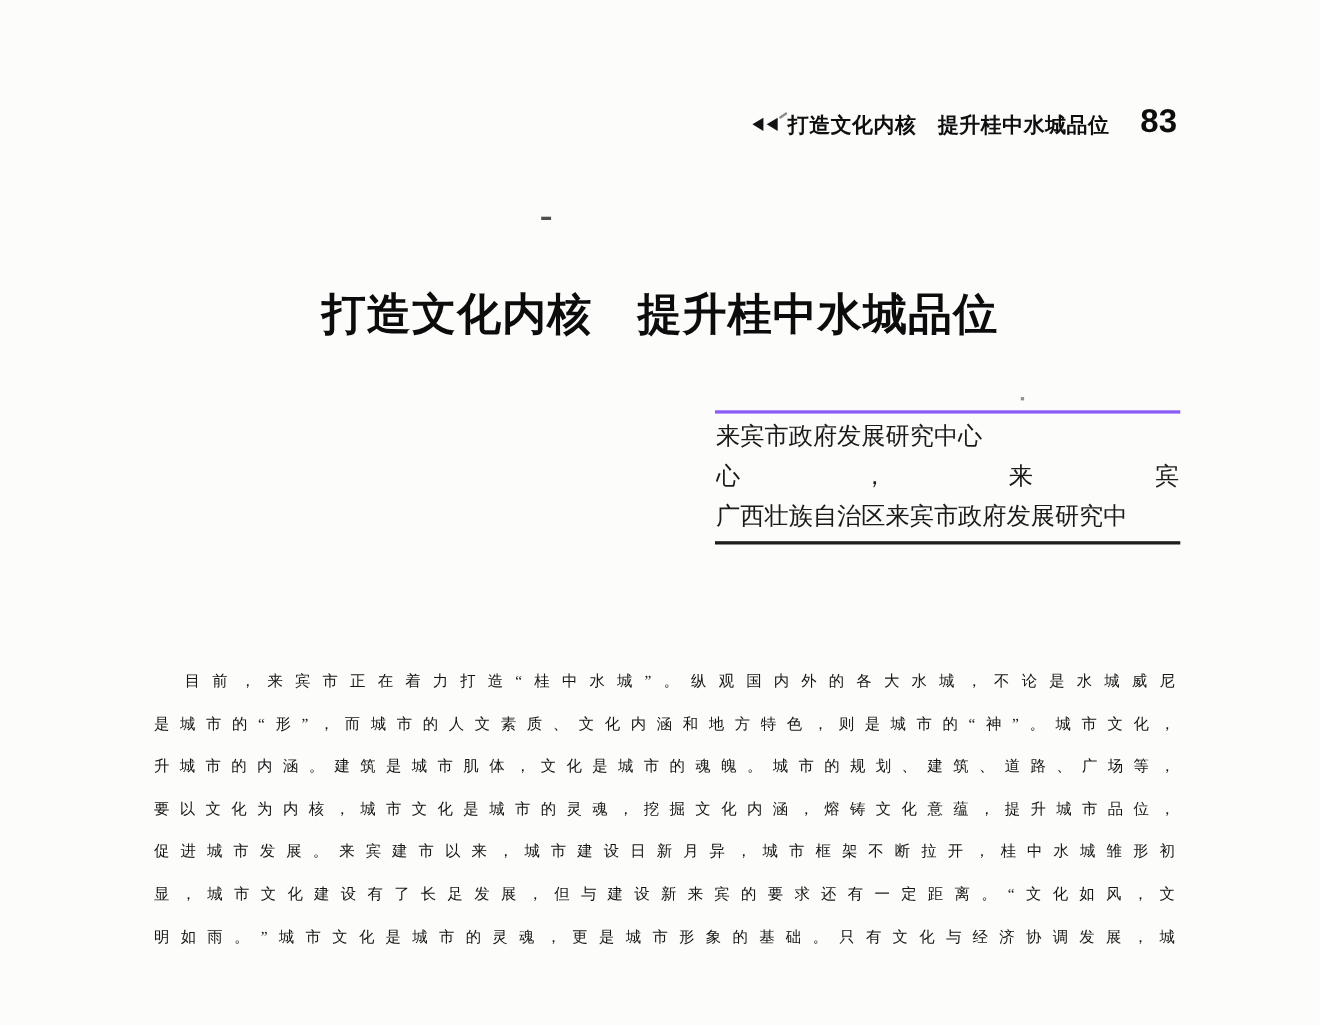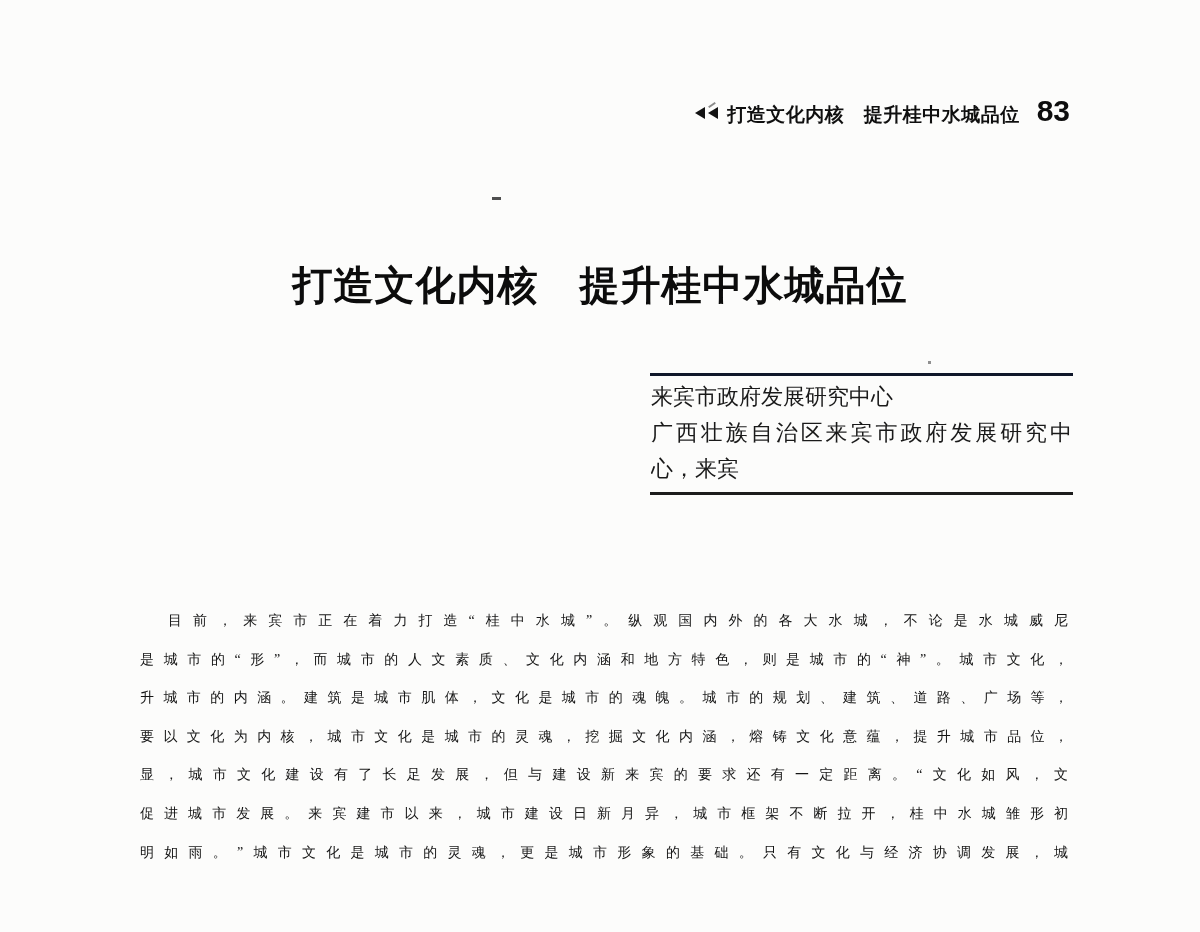--- a/index.html
+++ b/index.html
@@ -45,21 +45,21 @@
     font-family: "Liberation Sans", "DejaVu Sans", sans-serif;
     font-weight: bold;
     font-size: 19px;
     letter-spacing: 0.5px;
     color: #0f0f0f;
   }
   .page-number {
     font-family: "Liberation Sans", "DejaVu Sans", sans-serif;
     font-weight: bold;
     font-size: 30px;
-    margin-left: 17px;
+    margin-left: 28px;
     color: #0d0d0d;
     text-align: right;
   }
 
   
   .article-title {
     position: absolute;
     top: 231px;
     left: 0;
     width: 100%;
@@ -69,21 +69,21 @@
     letter-spacing: 1px;
     color: #0c0c0c;
   }
 
   
   .affiliation {
     position: absolute;
     left: 650px;
     top: 373px;
     width: 421px;
-    border-top: 3px solid #0f172a;
+    border-top: 3px solid #8b5cf6;
     border-bottom: 3px solid #1c1c1c;
     padding: 3px 1px 5px 1px;
   }
   .affiliation > div {
     font-size: 22px;
     line-height: 36px;
     height: 36px;
     color: #1a1a1a;
     text-align: left;
     overflow: hidden;
@@ -150,29 +150,29 @@
     <span class="tri-left"></span>
   </span>
   <span class="running-title">打造文化内核　提升桂中水城品位</span>
   <span class="page-number">83</span>
 </div>
 
 <h1 class="article-title">打造文化内核　提升桂中水城品位</h1>
 
 <div class="affiliation">
     <div>来宾市政府发展研究中心</div>
+    <div>心，来宾</div>
     <div>广西壮族自治区来宾市政府发展研究中</div>
-    <div>心，来宾</div>
   </div>
 
 <div class="body-paragraph">
     <div>目前，来宾市正在着力打造“桂中水城”。纵观国内外的各大水城，不论是水城威尼</div>
     <div>是城市的“形”，而城市的人文素质、文化内涵和地方特色，则是城市的“神”。城市文化，</div>
     <div>升城市的内涵。建筑是城市肌体，文化是城市的魂魄。城市的规划、建筑、道路、广场等，</div>
     <div>要以文化为内核，城市文化是城市的灵魂，挖掘文化内涵，熔铸文化意蕴，提升城市品位，</div>
+    <div>促进城市发展。来宾建市以来，城市建设日新月异，城市框架不断拉开，桂中水城雏形初</div>
     <div>显，城市文化建设有了长足发展，但与建设新来宾的要求还有一定距离。“文化如风，文</div>
-    <div>促进城市发展。来宾建市以来，城市建设日新月异，城市框架不断拉开，桂中水城雏形初</div>
     <div>明如雨。”城市文化是城市的灵魂，更是城市形象的基础。只有文化与经济协调发展，城</div>
   </div>
 
 <div class="artifact artifact-header-speck"></div>
 <div class="artifact artifact-mid-dash"></div>
 <div class="artifact artifact-dot"></div>
 
 </body></html>

